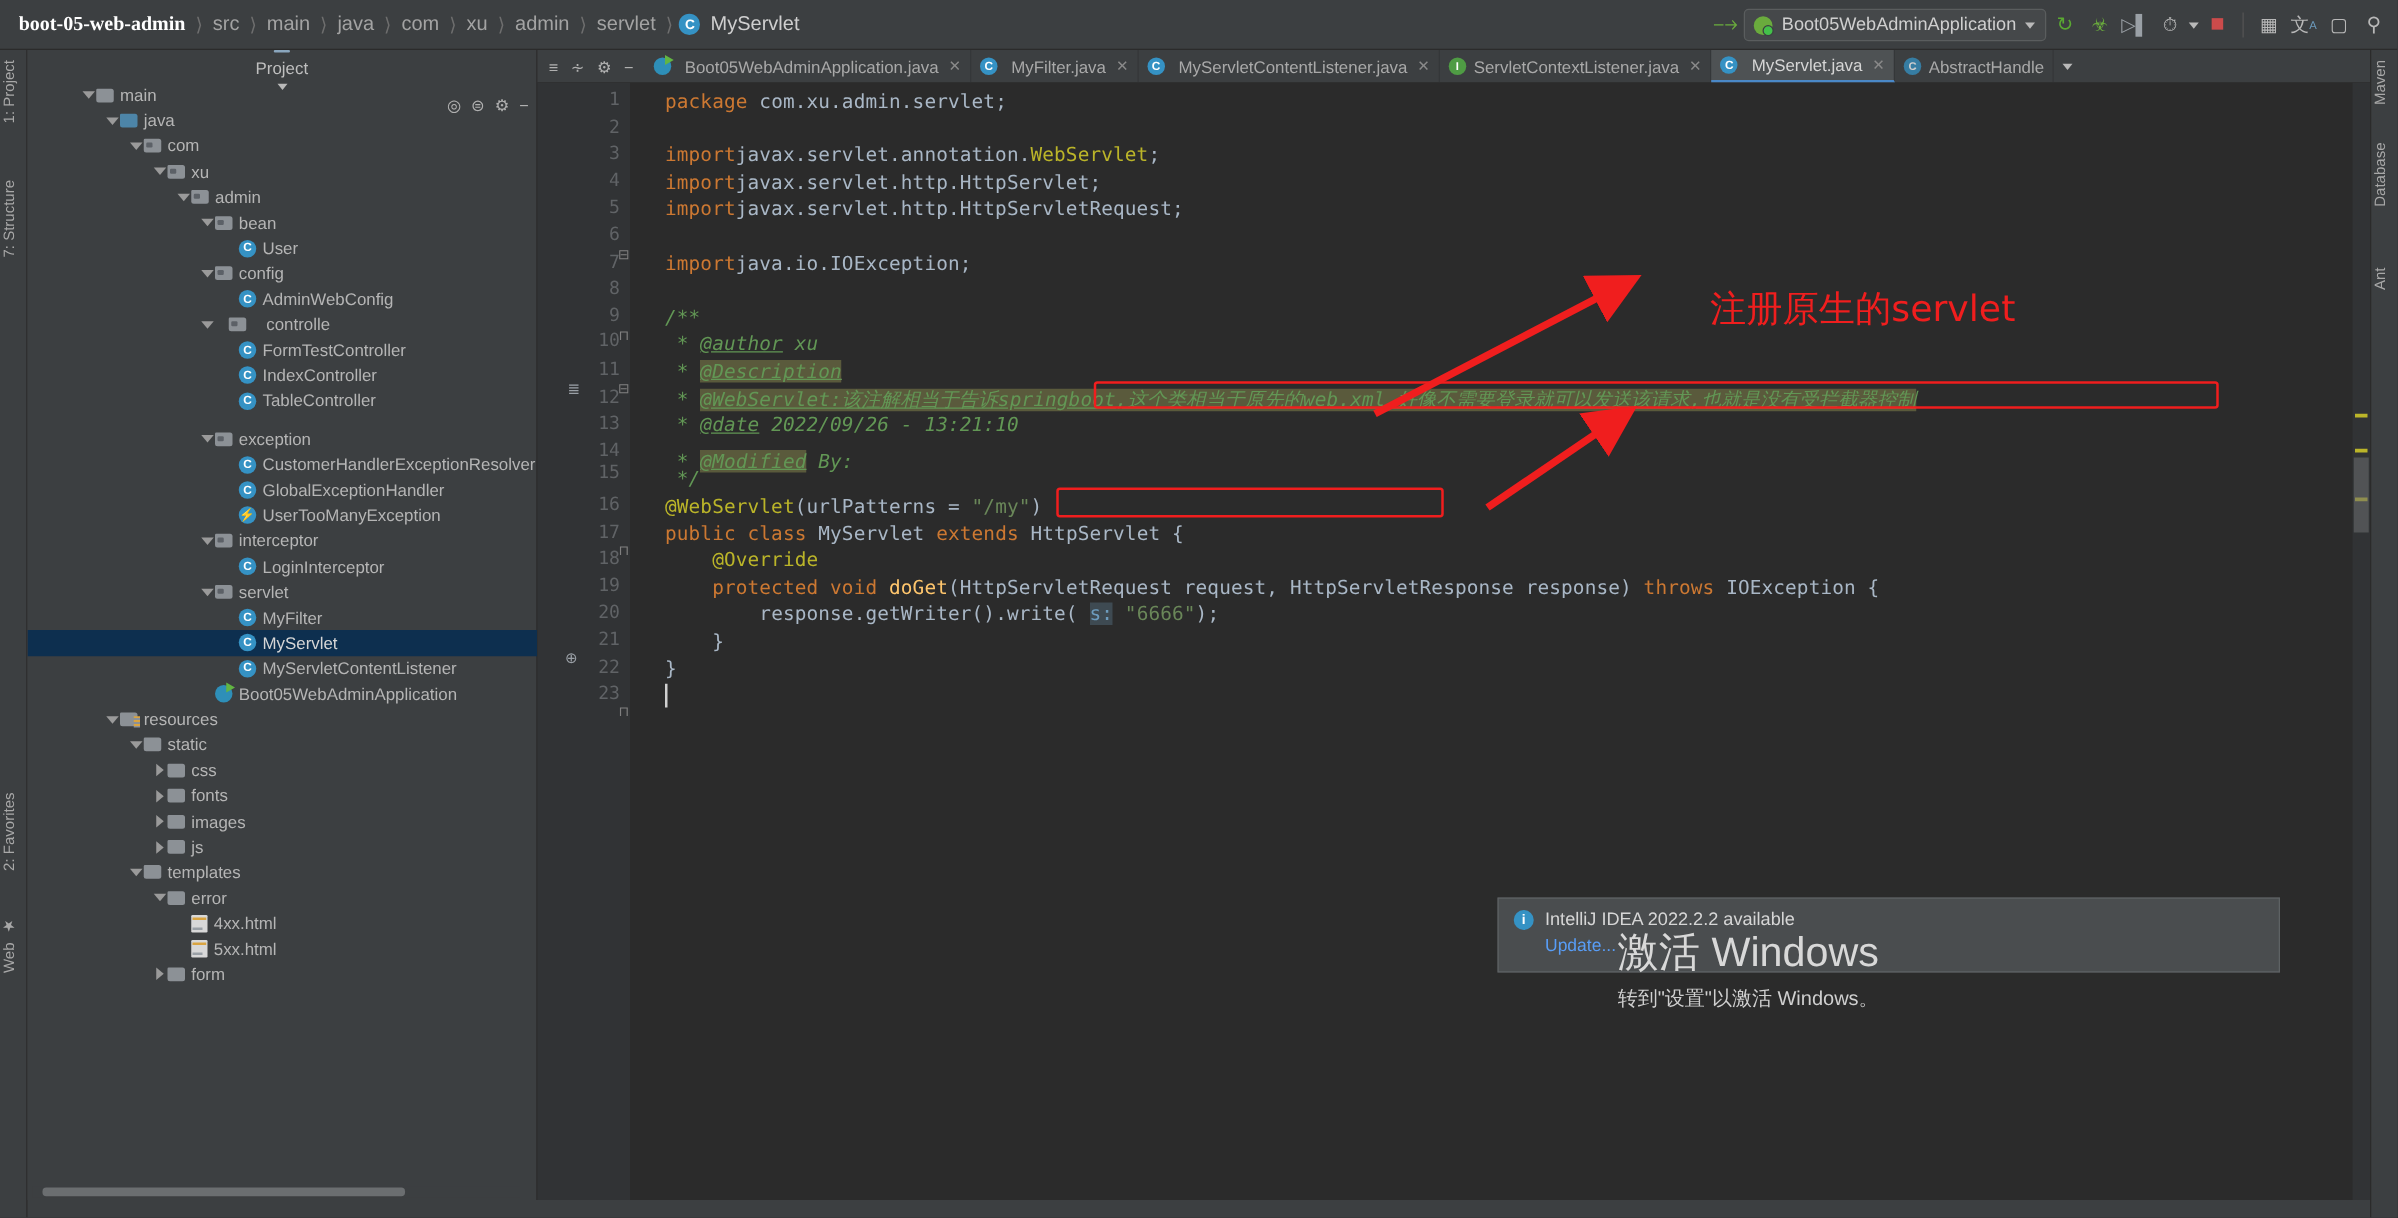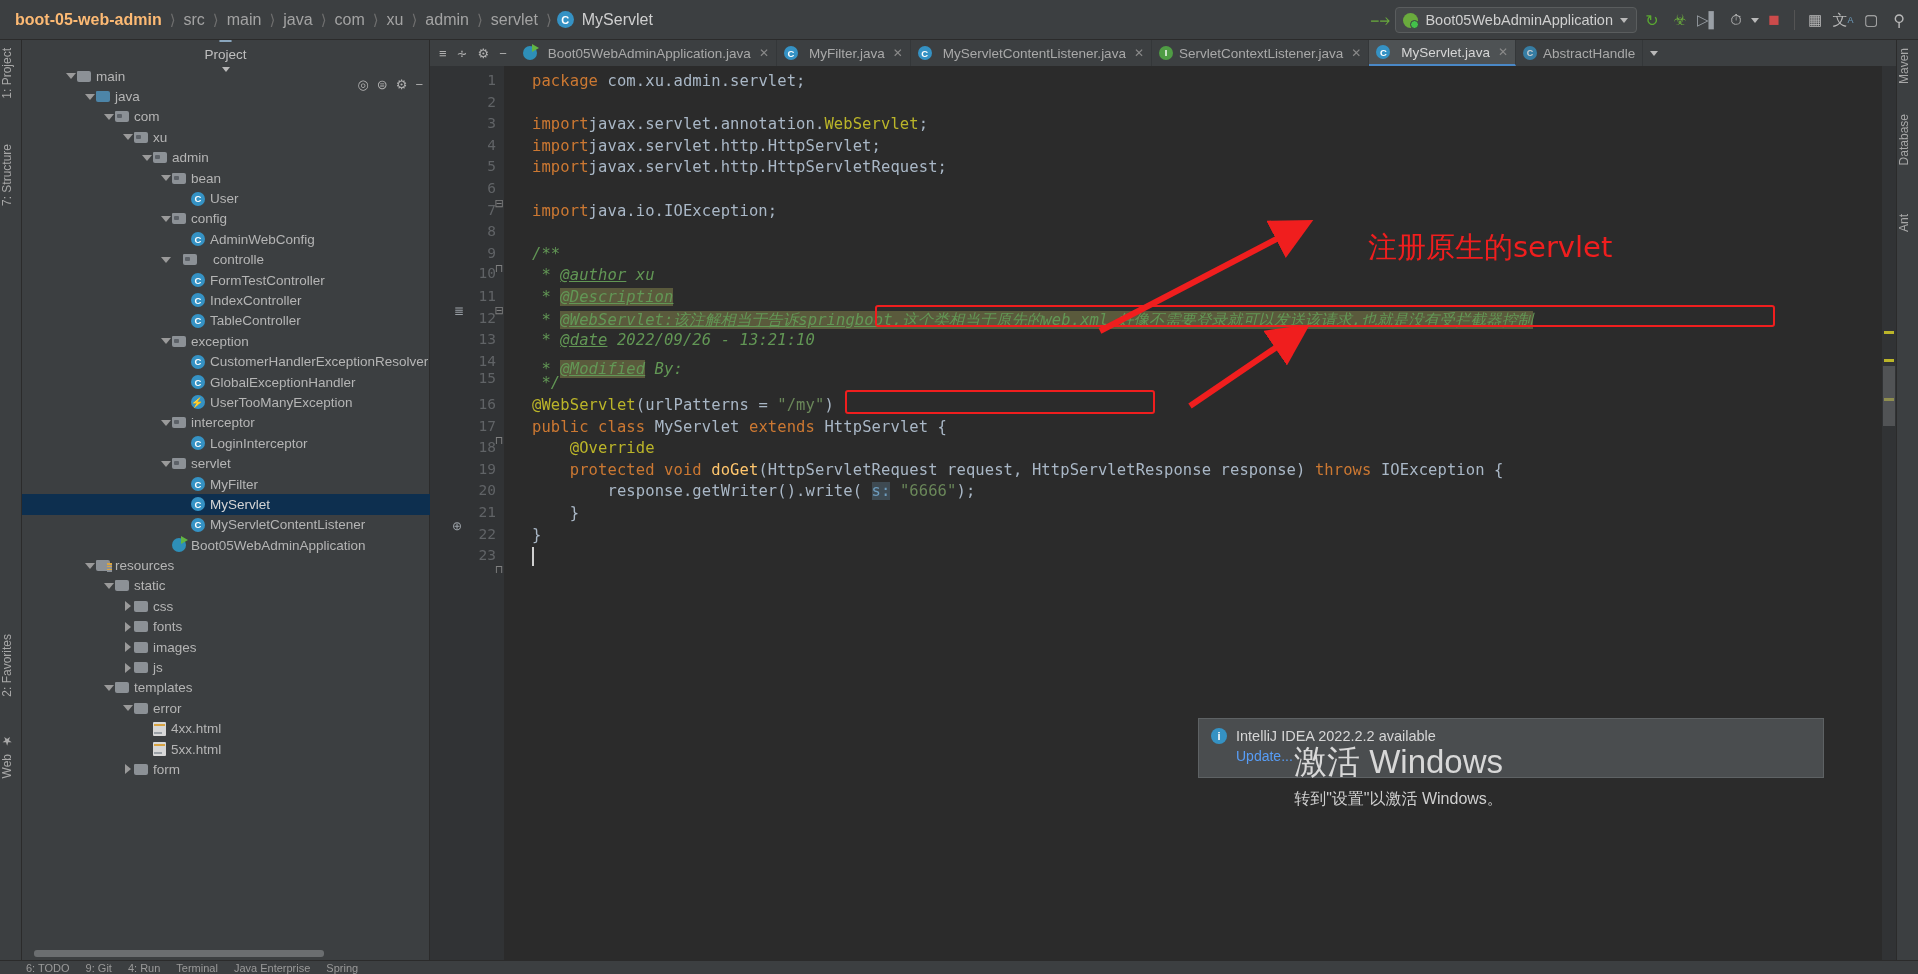--- a/index.html
+++ b/index.html
@@ -12,21 +12,21 @@
   #app { position: relative; width: 1918px; height: 974px; background: #3c3f41; }
 
   
   .topbar {
     position: absolute; left: 0; top: 0; width: 1918px; height: 40px;
     background: #3c3f41; display: flex; align-items: center;
     border-bottom: 1px solid #2b2b2b;
   }
   .crumbs { display: flex; align-items: center; padding-left: 12px; height: 40px; }
   .crumb { color: #a3a3a3; font-size: 16px; padding: 0 3px; white-space: nowrap; }
-  .crumb.root { color: #fdba74; font-weight: bold; }
+  .crumb.root { color: #ffffff; font-weight: bold; font-family: Liberation Serif, serif; }
   .crumb.last { color: #cfcfcf; }
   .sep { color: #6e6e6e; font-size: 15px; padding: 0 5px; }
   .cls-badge {
     width: 17px; height: 17px; border-radius: 50%;
     background: #3592c4; color: #fff; font-size: 11px; font-weight: bold;
     display: inline-flex; align-items: center; justify-content: center;
     margin-right: 5px; flex: none;
   }
   .topbar-right {
     position: absolute; right: 0; top: 0; height: 40px;
@@ -374,21 +374,21 @@
         <div class="row" style="padding-left: 156px;">
           <span class="tw"></span>
           <span class="cicon">C</span>
           <span>IndexController</span>
         </div>
         <div class="row" style="padding-left: 156px;">
           <span class="tw"></span>
           <span class="cicon">C</span>
           <span>TableController</span>
         </div>
-        <div class="row" style="padding-left: 137px;">
+        <div class="row" style="padding-left: 137px; margin-top: 10px;">
           <span class="tw">
             <i class="tri-d"></i>
           </span>
           <span class="folder pkg"></span>
           <span>exception</span>
         </div>
         <div class="row" style="padding-left: 156px;">
           <span class="tw"></span>
           <span class="cicon">C</span>
           <span>CustomerHandlerExceptionResolver</span>
@@ -660,21 +660,13 @@
   </div>
 
   <div class="wm">
     <div class="l1">激活 Windows</div>
     <div class="l2">转到"设置"以激活 Windows。</div>
   </div>
 
   <div class="hscroll">
     <div class="thumb"></div>
   </div>
-  <div class="statusbar">
-    <span>6: TODO</span>
-    <span>9: Git</span>
-    <span>4: Run</span>
-    <span>Terminal</span>
-    <span>Java Enterprise</span>
-    <span>Spring</span>
-  </div>
 </div>
 
 </body></html>

